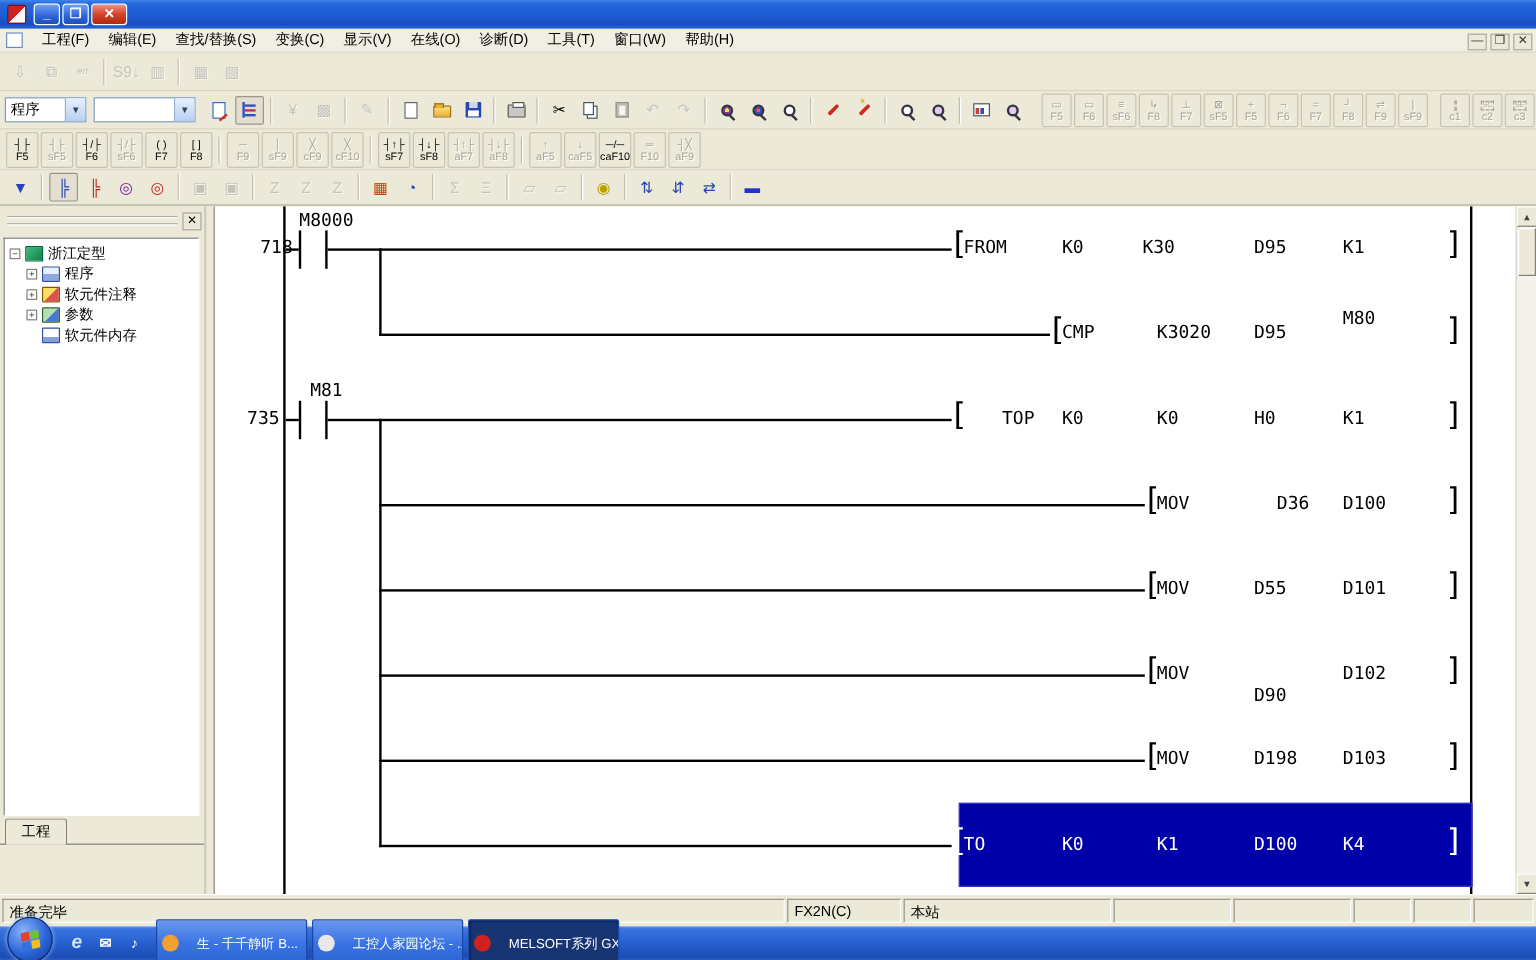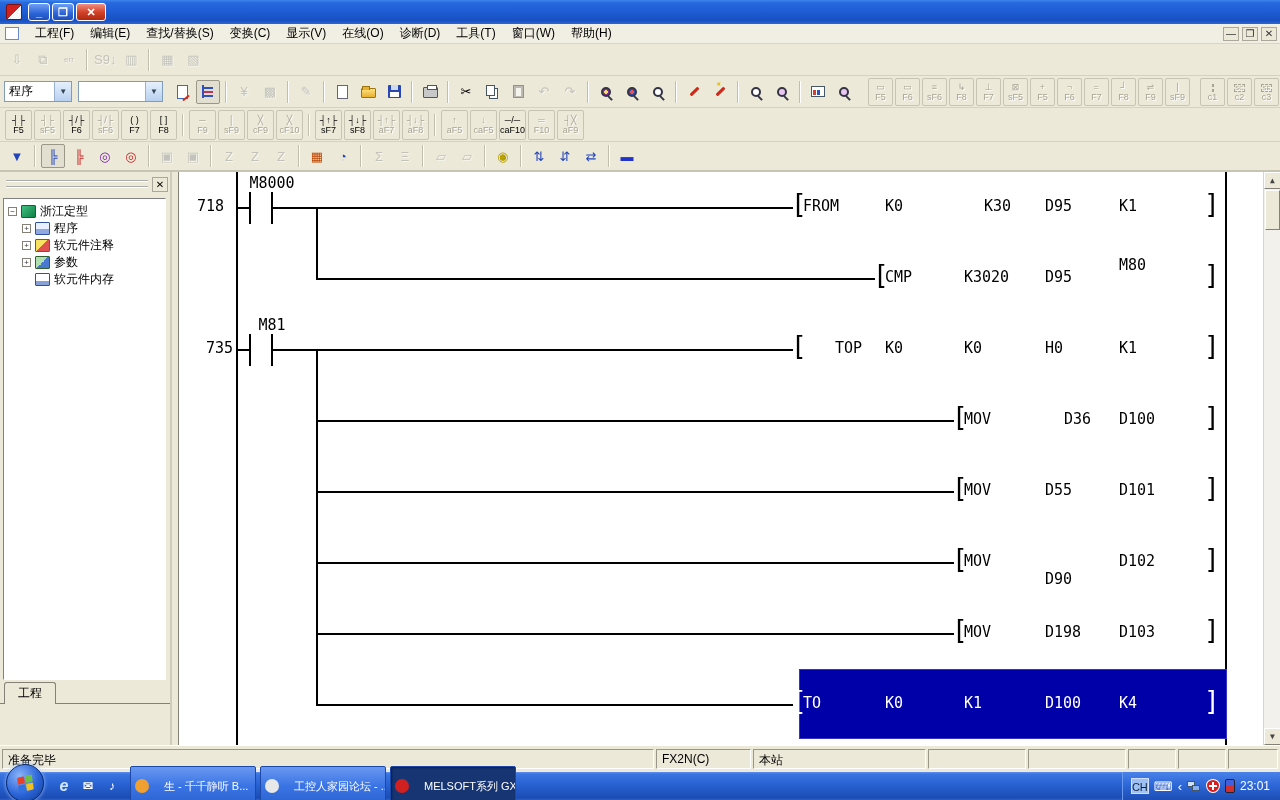--- a/index.html
+++ b/index.html
@@ -546,30 +546,30 @@
   </div>
 
   <div id="ladder">
     <div id="vscroll">
       <div class="sc-btn" style="top:0">▲</div>
       <div id="sc-thumb"></div>
       <div class="sc-btn" style="bottom:0">▼</div>
     </div>
   <div class="lline" style="left: 57px; top: 0px; width: 2px; height: 573px;"></div>
       <div class="lline" style="left: 1046px; top: 0px; width: 2px; height: 573px;"></div>
-      <div class="lstep" style="left: 3px; top: 25px; width: 42px;">718</div>
+      <div class="lstep" style="left: 23px; top: 25px; width: 42px;">718</div>
       <div class="lline" style="left: 59px; top: 35px; width: 11px; height: 2px;"></div>
       <div class="lline" style="left: 70px; top: 20px; width: 2px; height: 32px;"></div>
       <div class="lline" style="left: 92px; top: 20px; width: 2px; height: 32px;"></div>
       <div class="ltxt" style="left: 48px; top: 2px; width: 90px; text-align: center;">M8000</div>
       <div class="lline" style="left: 94px; top: 35px; width: 520px; height: 2px;"></div>
       <div class="lbr" style="left: 612px; top: 19px;">[</div>
       <div class="ltxt" style="left: 624px; top: 25px;">FROM</div>
       <div class="ltxt" style="left: 706px; top: 25px;">K0</div>
-      <div class="ltxt" style="left: 805px; top: 25px;">K30</div>
+      <div class="ltxt" style="left: 773px; top: 25px;">K30</div>
       <div class="ltxt" style="left: 866px; top: 25px;">D95</div>
       <div class="ltxt" style="left: 940px; top: 25px;">K1</div>
       <div class="lbr" style="left: 1025px; top: 19px;">]</div>
       <div class="lline" style="left: 137px; top: 106px; width: 559px; height: 2px;"></div>
       <div class="lbr" style="left: 694px; top: 90px;">[</div>
       <div class="ltxt" style="left: 706px; top: 96px;">CMP</div>
       <div class="ltxt" style="left: 785px; top: 96px;">K3020</div>
       <div class="ltxt" style="left: 866px; top: 96px;">D95</div>
       <div class="ltxt" style="left: 940px; top: 84px;">M80</div>
       <div class="lbr" style="left: 1025px; top: 90px;">]</div>
@@ -656,25 +656,13 @@
       </div>
       <div class="task-btn">
         <span class="tico" style="background: rgb(232, 232, 232);"></span>
         <span>工控人家园论坛 - ...</span>
       </div>
       <div class="task-btn active">
         <span class="tico" style="background: rgb(208, 32, 32);"></span>
         <span>MELSOFT系列 GX De...</span>
       </div>
     </span>
-  <div id="tray">
-    <div id="lang-badge">CH</div>
-    <span class="tray-ico">⌨</span>
-    <span class="tray-ico">‹</span>
-    <span class="net-ico">
-        <i></i>
-        <i></i>
-      </span>
-    <span class="shield"></span>
-    <span class="batt"></span>
-    <span id="clock">23:01</span>
-  </div>
 </div>
 
 </body></html>

